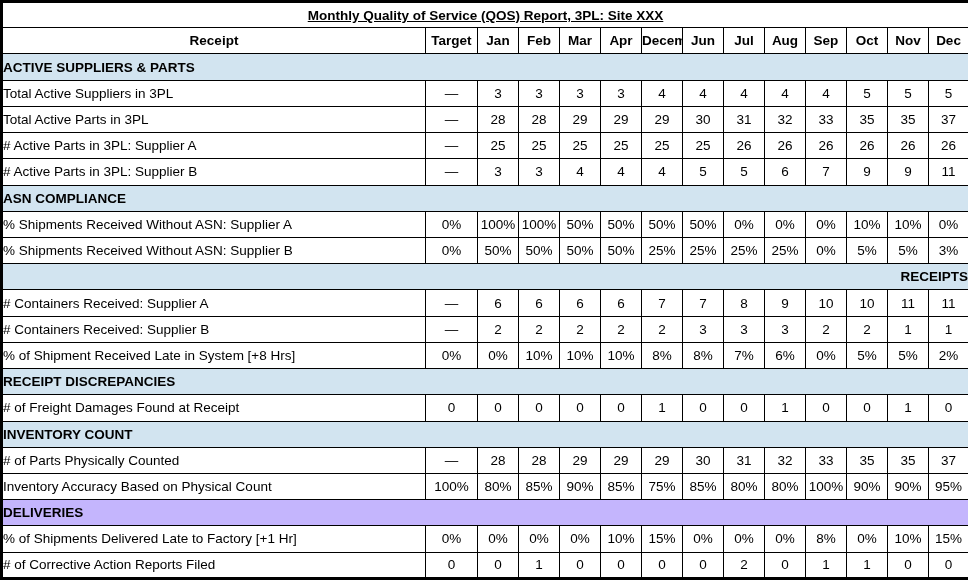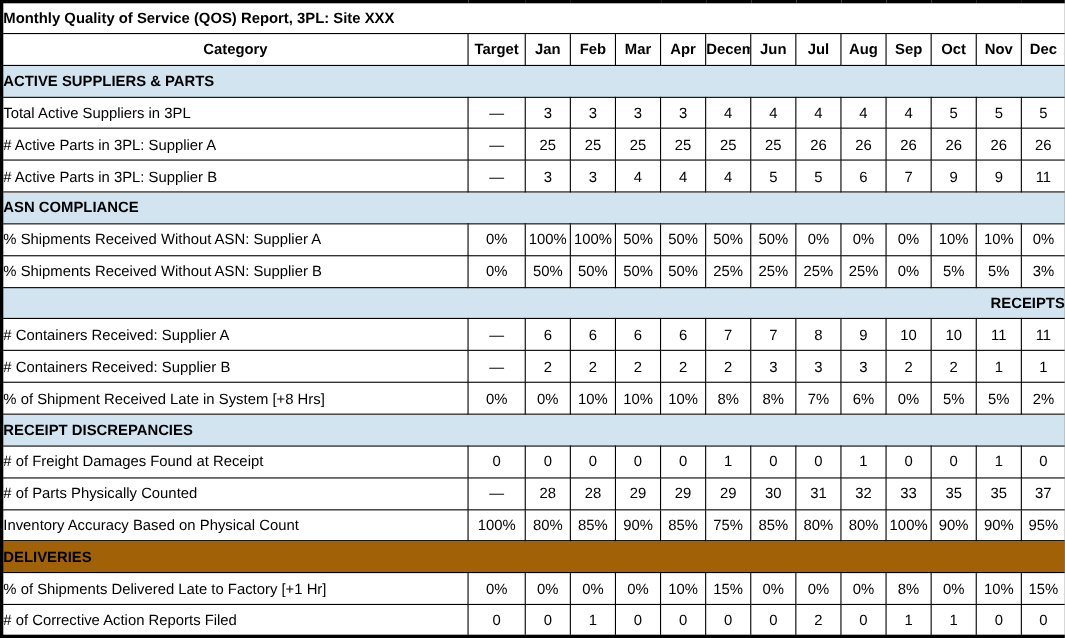--- a/index.html
+++ b/index.html
@@ -18,23 +18,24 @@
     border: 1px solid #000;
     height: 24px;
     font-size: 13.5px;
     color: #000;
     overflow: hidden;
     white-space: nowrap;
     padding: 0;
   }
   td.title-cell {
     font-weight: bold;
-    text-align: left;
+    text-align: center;
     font-size: 14px;
     border-bottom: 2px solid #000;
+    text-decoration: underline;
   }
   td.col-header {
     font-weight: bold;
     text-align: center;
     font-size: 14px;
     border-bottom: 2px solid #000;
   }
   td.section-cell {
     font-weight: bold;
     text-align: left;
@@ -69,21 +70,21 @@
     <col style="width:41px">
       <col style="width:41px">
       <col style="width:41px">
       <col style="width:41px">
   </colgroup>
   <tbody>
     <tr>
       <td class="title-cell" colspan="14">Monthly Quality of Service (QOS) Report, 3PL: Site XXX</td>
     </tr>
     <tr id="header-row">
-        <td class="col-header">Category</td>
+        <td class="col-header">Receipt</td>
         <td class="col-header">Target</td>
         <td class="col-header">Jan</td>
         <td class="col-header">Feb</td>
         <td class="col-header">Mar</td>
         <td class="col-header">Apr</td>
         <td class="col-header">December</td>
         <td class="col-header">Jun</td>
         <td class="col-header">Jul</td>
         <td class="col-header">Aug</td>
         <td class="col-header">Sep</td>
@@ -105,20 +106,36 @@
         <td class="val-cell">4</td>
         <td class="val-cell">4</td>
         <td class="val-cell">4</td>
         <td class="val-cell">4</td>
         <td class="val-cell">4</td>
         <td class="val-cell">5</td>
         <td class="val-cell">5</td>
         <td class="val-cell">5</td>
       </tr>
       <tr>
+        <td class="cat-cell">Total Active Parts in 3PL</td>
+        <td class="val-cell">—</td>
+        <td class="val-cell">28</td>
+        <td class="val-cell">28</td>
+        <td class="val-cell">29</td>
+        <td class="val-cell">29</td>
+        <td class="val-cell">29</td>
+        <td class="val-cell">30</td>
+        <td class="val-cell">31</td>
+        <td class="val-cell">32</td>
+        <td class="val-cell">33</td>
+        <td class="val-cell">35</td>
+        <td class="val-cell">35</td>
+        <td class="val-cell">37</td>
+      </tr>
+      <tr>
         <td class="cat-cell"># Active Parts in 3PL: Supplier A</td>
         <td class="val-cell">—</td>
         <td class="val-cell">25</td>
         <td class="val-cell">25</td>
         <td class="val-cell">25</td>
         <td class="val-cell">25</td>
         <td class="val-cell">25</td>
         <td class="val-cell">25</td>
         <td class="val-cell">26</td>
         <td class="val-cell">26</td>
@@ -240,20 +257,23 @@
         <td class="val-cell">0</td>
         <td class="val-cell">0</td>
         <td class="val-cell">1</td>
         <td class="val-cell">0</td>
         <td class="val-cell">0</td>
         <td class="val-cell">1</td>
         <td class="val-cell">0</td>
         <td class="val-cell">0</td>
         <td class="val-cell">1</td>
         <td class="val-cell">0</td>
+      </tr>
+      <tr>
+        <td class="section-cell" colspan="14" style="background: rgb(210, 228, 240);">INVENTORY COUNT</td>
       </tr>
       <tr>
         <td class="cat-cell"># of Parts Physically Counted</td>
         <td class="val-cell">—</td>
         <td class="val-cell">28</td>
         <td class="val-cell">28</td>
         <td class="val-cell">29</td>
         <td class="val-cell">29</td>
         <td class="val-cell">29</td>
         <td class="val-cell">30</td>
@@ -274,21 +294,21 @@
         <td class="val-cell">75%</td>
         <td class="val-cell">85%</td>
         <td class="val-cell">80%</td>
         <td class="val-cell">80%</td>
         <td class="val-cell">100%</td>
         <td class="val-cell">90%</td>
         <td class="val-cell">90%</td>
         <td class="val-cell">95%</td>
       </tr>
       <tr>
-        <td class="section-cell" colspan="14" style="background: #a16207;">DELIVERIES</td>
+        <td class="section-cell" colspan="14" style="background: #c4b5fd;">DELIVERIES</td>
       </tr>
       <tr>
         <td class="cat-cell">% of Shipments Delivered Late to Factory [+1 Hr]</td>
         <td class="val-cell">0%</td>
         <td class="val-cell">0%</td>
         <td class="val-cell">0%</td>
         <td class="val-cell">0%</td>
         <td class="val-cell">10%</td>
         <td class="val-cell">15%</td>
         <td class="val-cell">0%</td>

